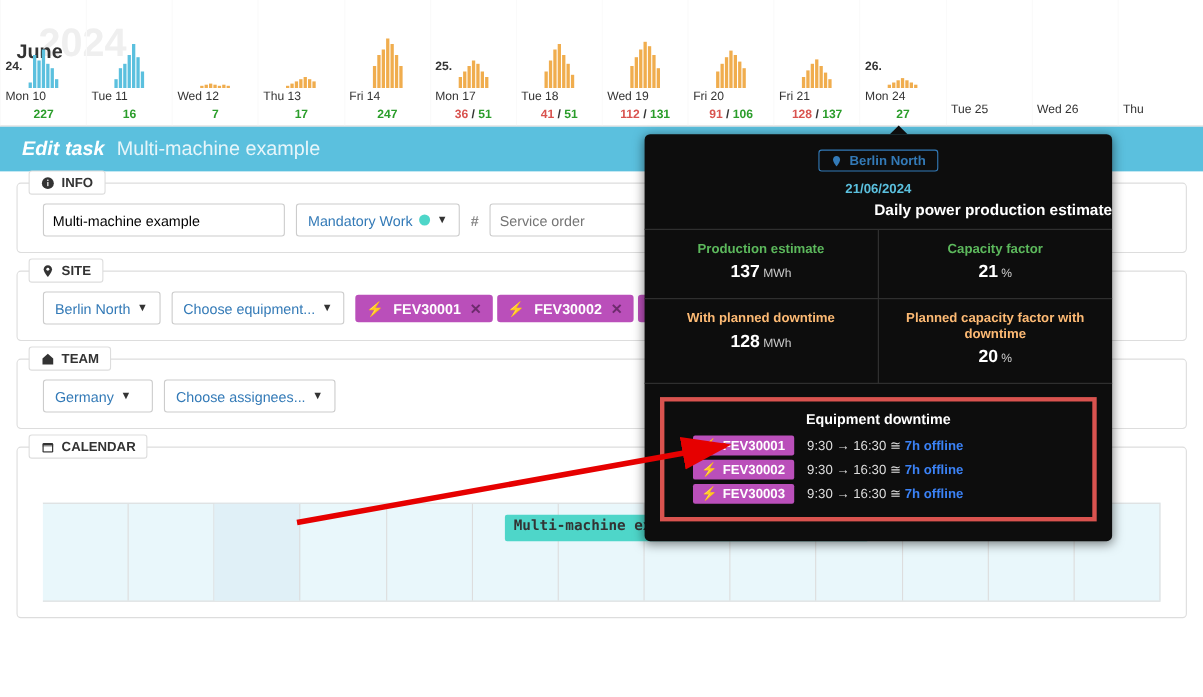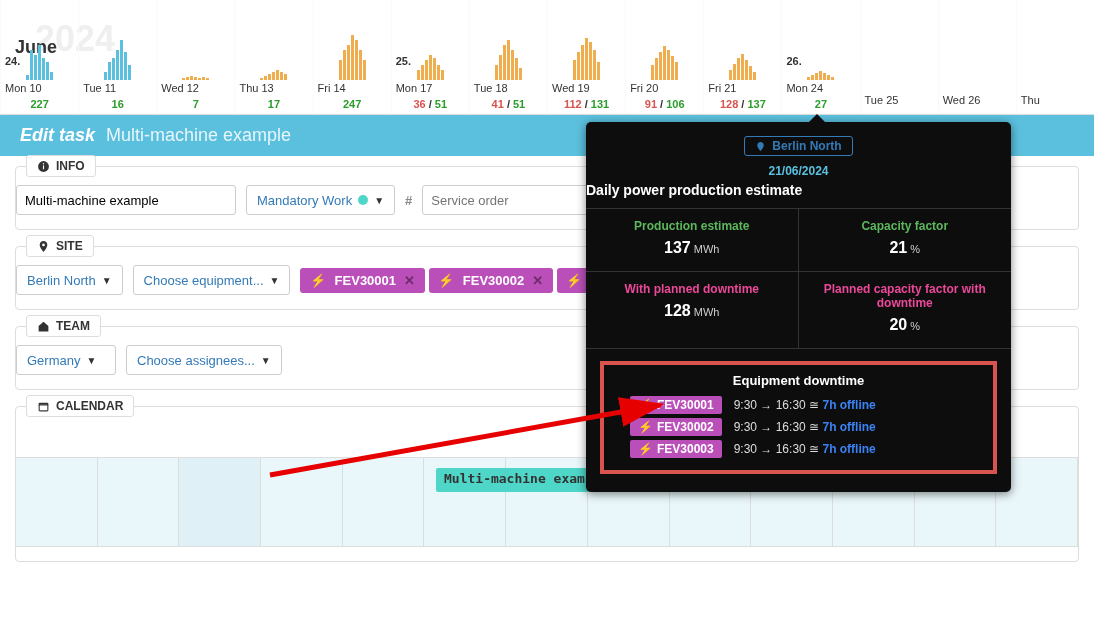--- a/index.html
+++ b/index.html
@@ -18,21 +18,21 @@
   .day-footer { font-size: 11px; text-align: center; padding: 2px 2px 4px; font-weight: bold; }
   .day-footer .v1 { color: #d9534f; }
   .day-footer .v2 { color: #2a9d2a; }
   .day-footer.only-green { color: #2a9d2a; }
 
   .edit-bar { background: #5bc0de; color: #fff; padding: 10px 20px; font-size: 18px; }
   .edit-bar .title { font-style: italic; font-weight: bold; }
   .edit-bar .subtitle { opacity: 0.85; margin-left: 6px; }
 
   .panel-area { padding: 10px 15px; background: #fff; }
-  .panel { position: relative; border: 1px solid #ddd; border-radius: 4px; padding: 18px 0 14px; margin-bottom: 16px; }
+  .panel { position: relative; border: 1px solid #ddd; border-radius: 4px; padding: 18px 23px 14px; margin-bottom: 16px; }
   .panel-legend { position: absolute; top: -12px; left: 10px; background: #fff; border: 1px solid #ddd; border-radius: 3px; padding: 3px 10px; font-size: 12px; font-weight: bold; display: flex; align-items: center; gap: 6px; }
   .panel-legend svg { width: 13px; height: 13px; }
 
   .form-row { display: flex; gap: 10px; align-items: center; flex-wrap: wrap; }
   .input { border: 1px solid #ccc; border-radius: 3px; padding: 5px 8px; font-size: 13px; height: 30px; }
   .input-lg { width: 220px; }
   .btn-select { border: 1px solid #ccc; border-radius: 3px; padding: 5px 10px; font-size: 13px; height: 30px; background: #fff; color: #337ab7; display: inline-flex; align-items: center; gap: 6px; cursor: pointer; }
   .btn-select .dot { width: 10px; height: 10px; border-radius: 50%; background: #4ed6c9; display: inline-block; }
   .btn-select .caret { font-size: 10px; color: #333; }
   .hash { color: #888; font-weight: bold; }
@@ -46,27 +46,27 @@
   .calendar-col { flex: 1; border-right: 1px solid #ddd; }
   .calendar-col.highlight { background: #e0f0f7; }
   .task-bar { position: absolute; top: 10px; height: 24px; background: #4ed6c9; border-radius: 2px; font-family: monospace; font-size: 13px; font-weight: bold; padding: 3px 8px; left: 420px; right: 265px; }
 
   
   .tooltip { position: absolute; top: 122px; left: 586px; width: 425px; background: #0d0d0d; color: #fff; border-radius: 5px; padding: 14px 0; z-index: 100; font-size: 13px; box-shadow: 0 2px 10px rgba(0,0,0,0.5); }
   .tooltip::before { content: ""; position: absolute; top: -8px; left: 223px; border: 8px solid transparent; border-bottom-color: #0d0d0d; border-top: none; }
   .tooltip-loc { text-align: center; margin-bottom: 8px; }
   .tooltip-loc .chip { display: inline-flex; align-items: center; gap: 6px; border: 1px solid #337ab7; color: #337ab7; border-radius: 3px; padding: 2px 10px; font-weight: bold; font-size: 12px; }
   .tooltip-date { text-align: center; color: #5bc0de; font-weight: bold; font-size: 12px; }
-  .tooltip-title { text-align: left; font-weight: bold; padding: 4px 0 10px; font-size: 14px; }
+  .tooltip-title { text-align: right; font-weight: bold; padding: 4px 0 10px; font-size: 14px; }
   .tooltip-grid { display: grid; grid-template-columns: 1fr 1fr; border-top: 1px solid #333; }
   .tcell { padding: 10px 8px 14px; text-align: center; border-right: 1px solid #333; border-bottom: 1px solid #333; }
   .tcell:nth-child(2n) { border-right: none; }
   .tcell .lbl { font-size: 12px; font-weight: bold; margin-bottom: 6px; }
   .tcell .lbl.green { color: #5cb85c; }
-  .tcell .lbl.red { color: #ec4899; }
+  .tcell .lbl.red { color: #fdba74; }
   .tcell .val { font-size: 16px; font-weight: bold; }
   .tcell .unit { font-size: 11px; color: #ccc; margin-left: 3px; font-weight: normal; }
   .downtime-box { margin: 12px 14px 4px; border: 4px solid #d9534f; padding: 8px 26px; }
   .downtime-title { text-align: center; font-weight: bold; font-size: 13px; margin-bottom: 8px; }
   .downtime-row { display: flex; align-items: center; gap: 12px; font-size: 12px; margin: 4px 0; }
   .downtime-tag { background: #ba4fba; color: #fff; border-radius: 2px; padding: 2px 8px; font-weight: bold; display: inline-flex; align-items: center; gap: 4px; }
   .downtime-times { color: #ddd; }
   .downtime-times strong { color: #3b82f6; }
 
   .arrow-annot { position: absolute; pointer-events: none; z-index: 200; }

